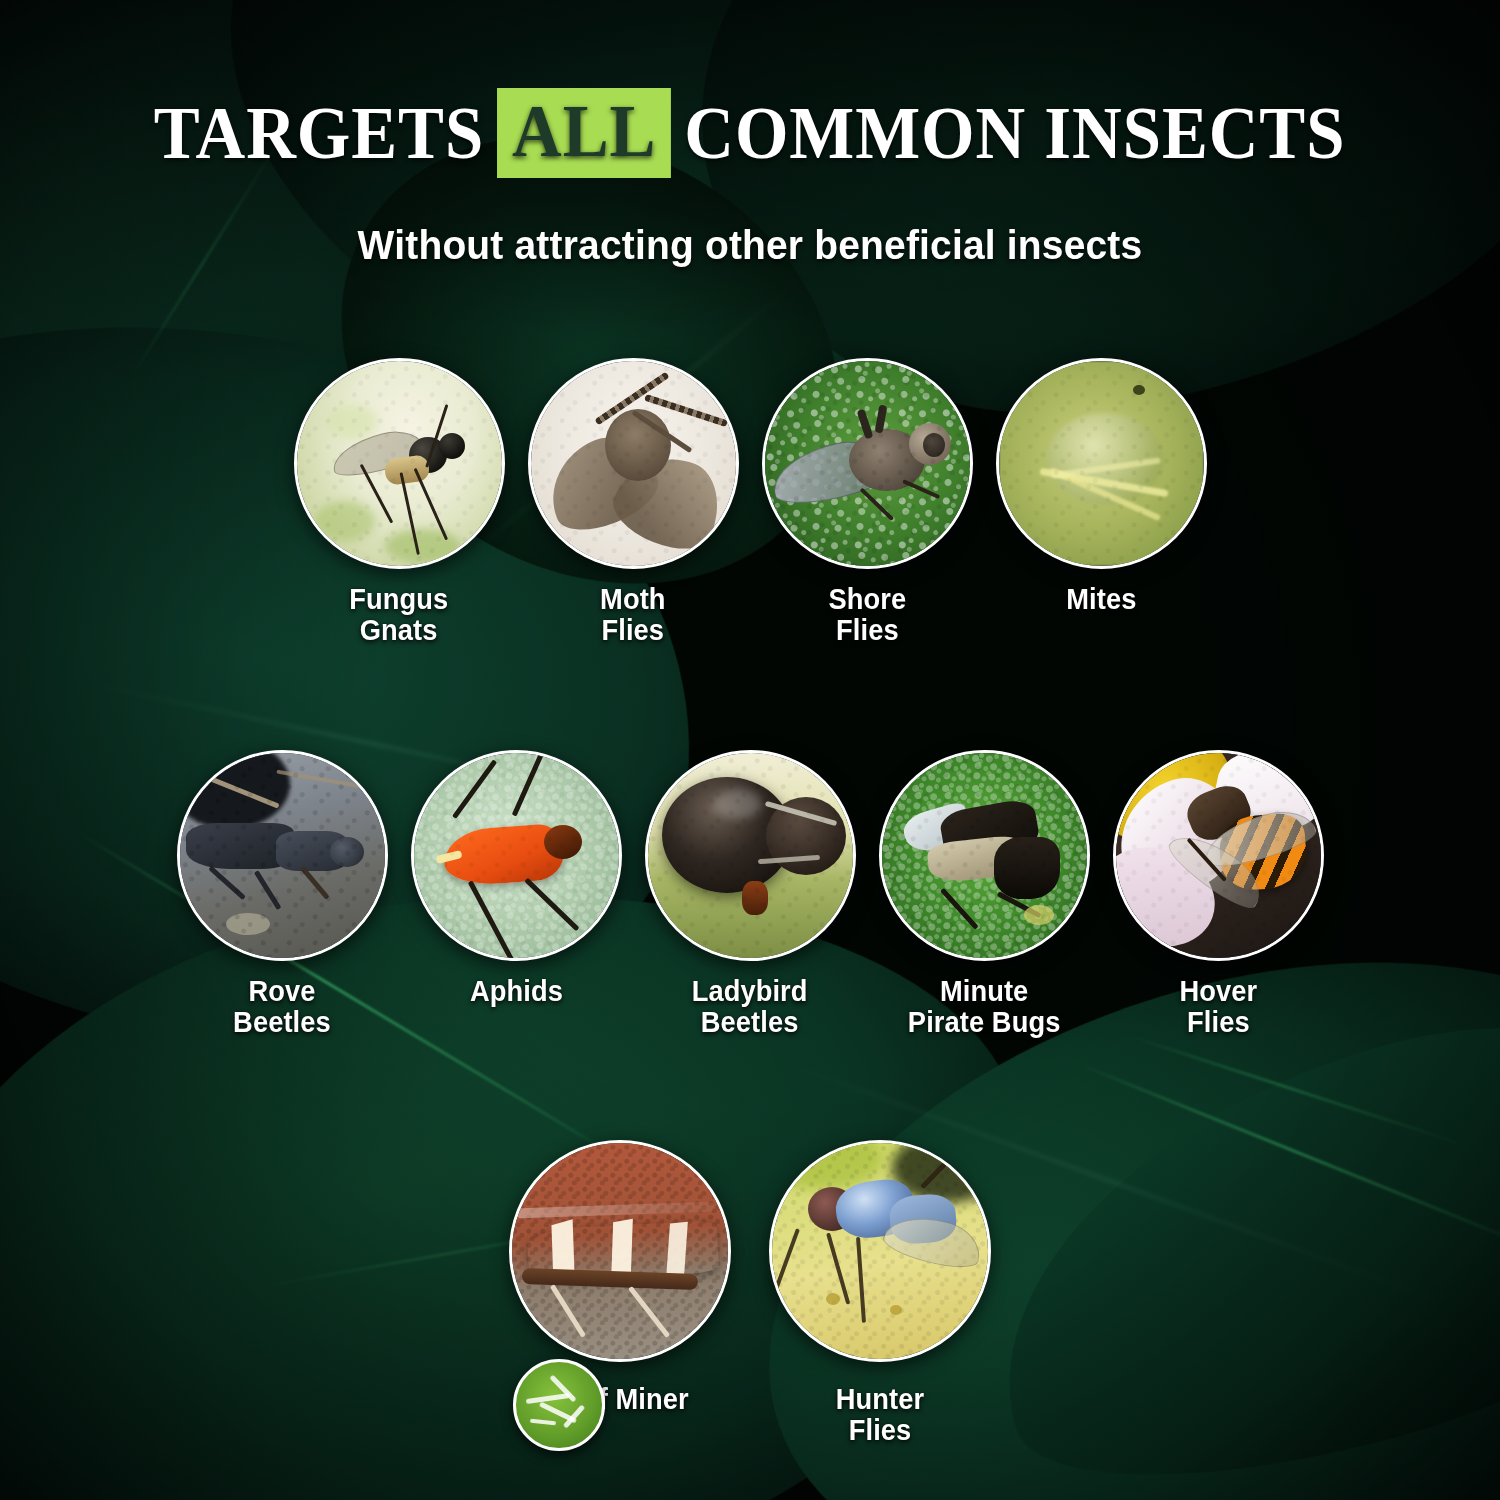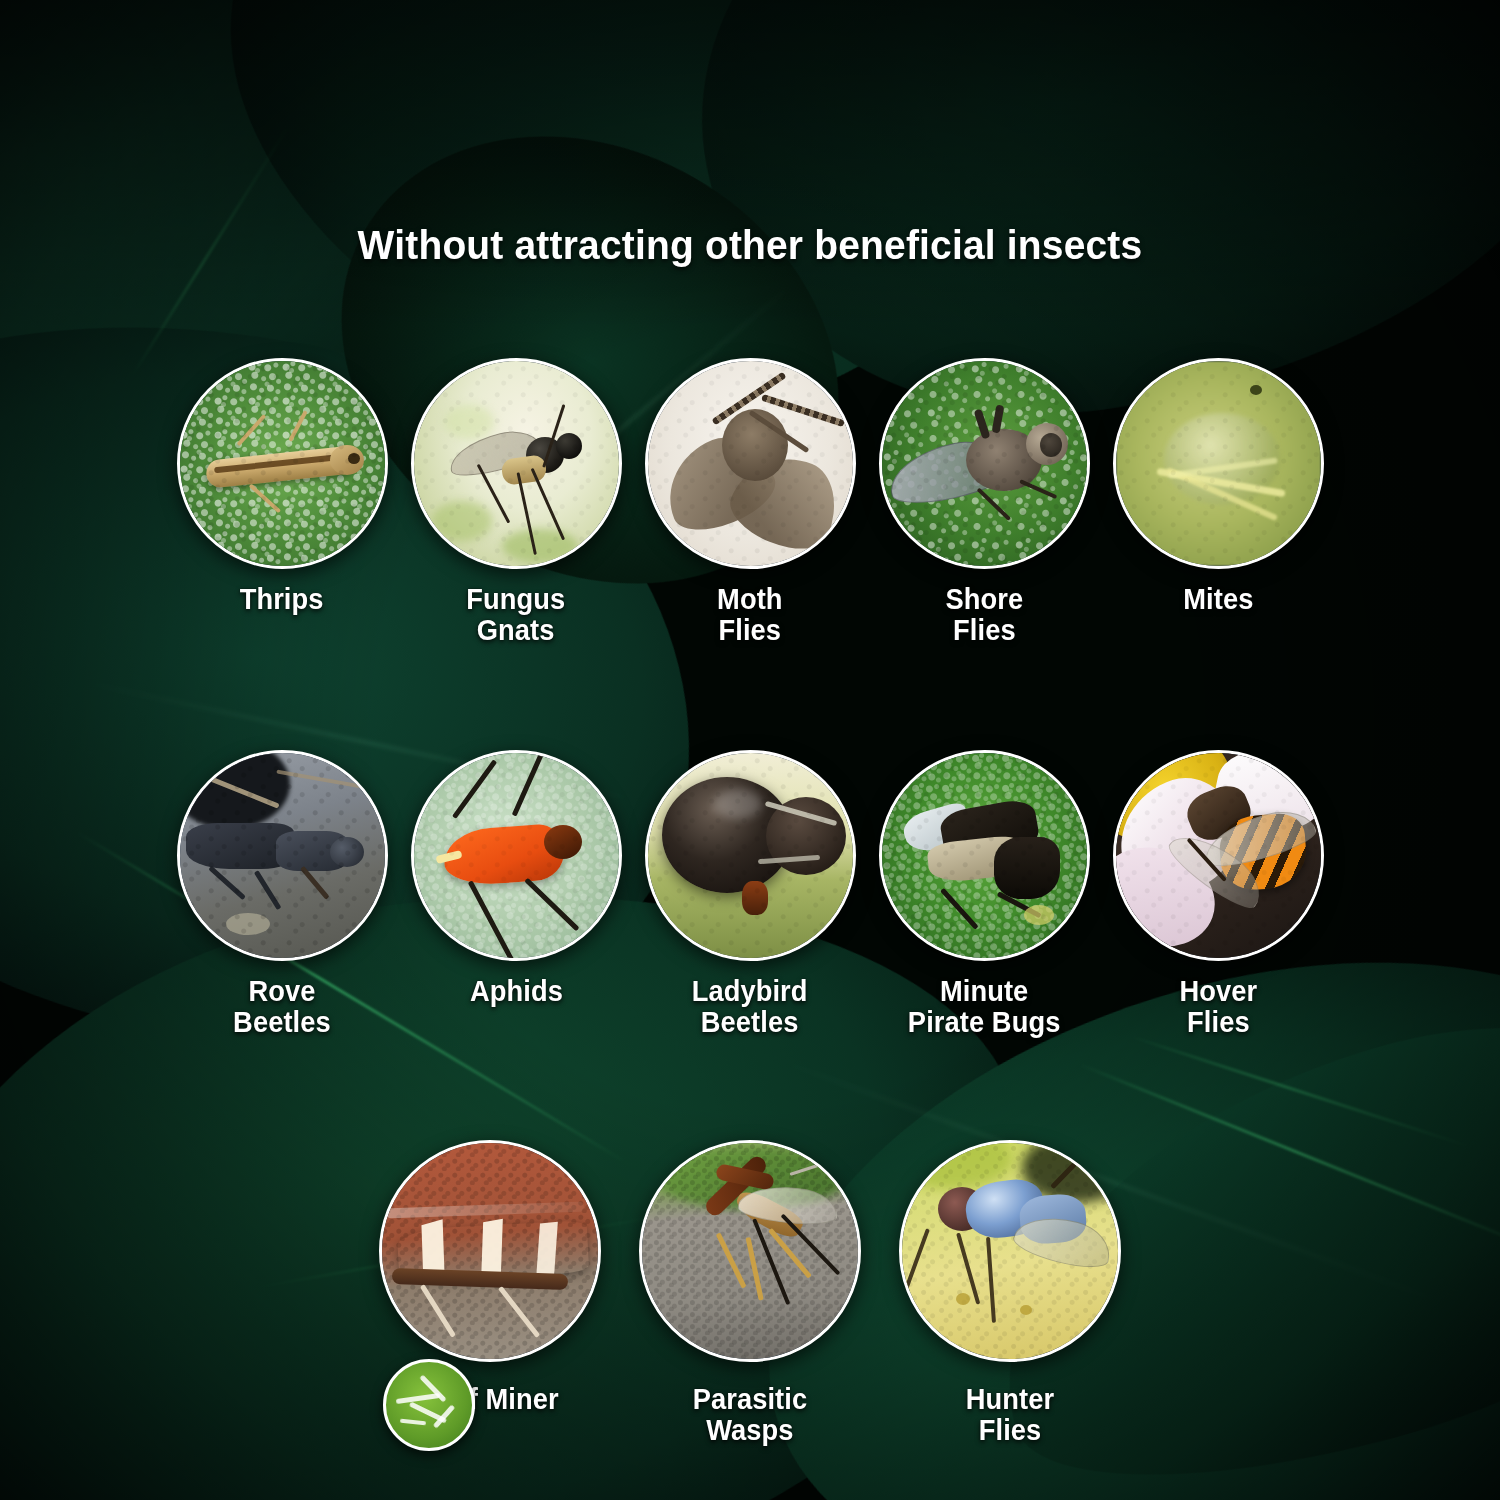--- a/index.html
+++ b/index.html
@@ -172,42 +172,34 @@
     <div class="vein v3"></div>
     <div class="vein v4"></div>
     <div class="vein v5"></div>
     <div class="vsoft v6"></div>
     <div class="vsoft v7"></div>
     <div class="vsoft v8"></div>
     <div class="darktop"></div>
     <div class="vignette"></div>
   </div>
 
+  <div class="head-wrap">
+    <div class="headline">
+      <span class="hl-word">TARGETS</span>
+        <span class="hl-all">ALL</span>
+        <span class="hl-word">COMMON INSECTS</span>
+    </div>
+  </div>
   <div class="subhead">Without attracting other beneficial insects</div>
 
   <div class="rows">
 
     <div class="row row1">
 
 
-      <div class="cell">
-        <div class="bubble">
-          <div class="ph" style="background:radial-gradient(ellipse at 50% 50%, #6fae52 0%, #4e8c3a 50%, #356a2a 100%);"></div>
-          <div class="speck" style="opacity:1;background-size:34px 34px;"></div>
-          <div class="seg" style="left:26px;top:92px;width:150px;height:28px;background:linear-gradient(180deg,#e8cf9a,#c9a86b 50%,#9d7f45);border-radius:14px;transform:rotate(-6deg);box-shadow:0 2px 6px rgba(0,0,0,.45);"></div>
-          <div class="seg" style="left:34px;top:100px;width:120px;height:6px;background:#5a3c16;border-radius:3px;transform:rotate(-6deg);opacity:.85;"></div>
-          <div class="blob" style="left:150px;top:84px;width:34px;height:30px;background:linear-gradient(150deg,#d8bb80,#a07f45);"></div>
-          <div class="blob" style="left:168px;top:92px;width:12px;height:11px;background:#3a2a12;"></div>
-          <div class="leg" style="left:58px;top:82px;width:40px;height:4px;background:#c9a86b;transform:rotate(-48deg);"></div>
-          <div class="leg" style="left:110px;top:78px;width:34px;height:4px;background:#c9a86b;transform:rotate(-62deg);"></div>
-          <div class="leg" style="left:70px;top:122px;width:40px;height:4px;background:#c9a86b;transform:rotate(42deg);"></div>
-          <div class="grain"></div>
-        </div>
-        <div class="caption">Thrips</div>
-      </div>
 
       <div class="cell">
         <div class="bubble">
           <div class="ph" style="background:radial-gradient(ellipse at 55% 35%, #f6f3e4 0%, #e9ecd2 40%, #cfd8a8 75%, #b7c98c 100%);"></div>
           <div class="blob" style="left:18px;top:140px;width:60px;height:40px;background:#a8c26a;opacity:.55;filter:blur(4px);"></div>
           <div class="blob" style="left:88px;top:168px;width:76px;height:34px;background:#9dbb60;opacity:.6;filter:blur(4px);"></div>
           <div class="blob" style="left:30px;top:44px;width:50px;height:34px;background:#cfe0a0;opacity:.5;filter:blur(5px);"></div>
           <div class="wing" style="left:34px;top:74px;width:92px;height:34px;background:linear-gradient(120deg,rgba(200,195,175,.85),rgba(150,145,125,.55));transform:rotate(-14deg);border:1px solid rgba(90,85,70,.45);"></div>
           <div class="blob" style="left:112px;top:76px;width:38px;height:36px;background:radial-gradient(circle at 35% 32%, #4a4740, #15130f 75%);"></div>
           <div class="blob" style="left:142px;top:72px;width:26px;height:26px;background:radial-gradient(circle at 35% 30%, #3c3a33, #0d0c0a 80%);"></div>
@@ -376,39 +368,20 @@
         <div class="inset">
           <div class="trail t1"></div>
             <div class="trail t2"></div>
             <div class="trail t3"></div>
           <div class="trail t4"></div>
             <div class="trail t5"></div>
         </div>
         <div class="caption">Leaf Miner</div>
       </div>
 
-      <div class="cell">
-        <div class="bubble">
-          <div class="ph" style="background:linear-gradient(175deg,#8fae5e 0%, #7d9c52 18%, #9a958c 34%, #8e8a82 70%, #6f6c66 100%);"></div>
-          <div class="blob" style="left:14px;top:4px;width:190px;height:62px;background:linear-gradient(150deg,#6fa241,#3f6b26);filter:blur(4px);opacity:.9;"></div>
-          <div class="grain" style="opacity:.55;background-size:12px 12px;"></div>
-          <div class="seg" style="left:56px;top:34px;width:76px;height:18px;background:linear-gradient(120deg,#7d3a17,#4a2009);border-radius:10px;transform:rotate(-44deg);"></div>
-          <div class="seg" style="left:74px;top:26px;width:58px;height:16px;background:linear-gradient(120deg,#8c451c,#52250c);border-radius:8px;transform:rotate(12deg);"></div>
-          <div class="seg" style="left:92px;top:58px;width:70px;height:26px;background:linear-gradient(160deg,#c79a54,#8a6026);border-radius:40% 30% 35% 45%;transform:rotate(28deg);"></div>
-          <div class="wing" style="left:96px;top:44px;width:98px;height:34px;background:linear-gradient(110deg,rgba(238,235,225,.8),rgba(190,186,176,.4));transform:rotate(6deg);border:1px solid rgba(110,105,92,.35);"></div>
-          <div class="leg" style="left:76px;top:88px;width:60px;height:5px;background:#caa046;transform:rotate(64deg);"></div>
-          <div class="leg" style="left:106px;top:92px;width:64px;height:5px;background:#caa046;transform:rotate(78deg);"></div>
-          <div class="leg" style="left:128px;top:84px;width:62px;height:5px;background:#caa046;transform:rotate(50deg);"></div>
-          <div class="leg" style="left:112px;top:74px;width:92px;height:4px;background:#1c1710;transform:rotate(68deg);"></div>
-          <div class="leg" style="left:140px;top:70px;width:82px;height:4px;background:#1c1710;transform:rotate(46deg);"></div>
-          <div class="leg" style="left:148px;top:30px;width:72px;height:3px;background:#b9b4a6;transform:rotate(-18deg);"></div>
-        </div>
-        <div class="caption">Parasitic
-Wasps</div>
-      </div>
 
       <div class="cell">
         <div class="bubble">
           <div class="ph" style="background:linear-gradient(170deg,#c8d65a 0%, #d9dd7a 25%, #e8e08d 55%, #d6c566 100%);"></div>
           <div class="blob" style="left:120px;top:-10px;width:110px;height:70px;background:#1b2410;opacity:.8;filter:blur(6px);"></div>
           <div class="blob" style="left:-10px;top:-14px;width:120px;height:60px;background:#a8bf3e;opacity:.7;filter:blur(6px);"></div>
           <div class="grain" style="opacity:.3;background-size:18px 18px;"></div>
           <div class="blob" style="left:36px;top:44px;width:48px;height:44px;background:radial-gradient(circle at 35% 35%, #8d5a52, #3c2420 85%);"></div>
           <div class="seg" style="left:64px;top:38px;width:78px;height:56px;background:radial-gradient(ellipse at 38% 30%, #cfe0f4 0%, #7c9fd0 45%, #46628f 90%);border-radius:45% 38% 40% 45%;transform:rotate(-8deg);"></div>
           <div class="seg" style="left:118px;top:52px;width:66px;height:48px;background:linear-gradient(160deg,#9fb9dd,#5b7ba6);border-radius:40%;transform:rotate(-4deg);"></div>

